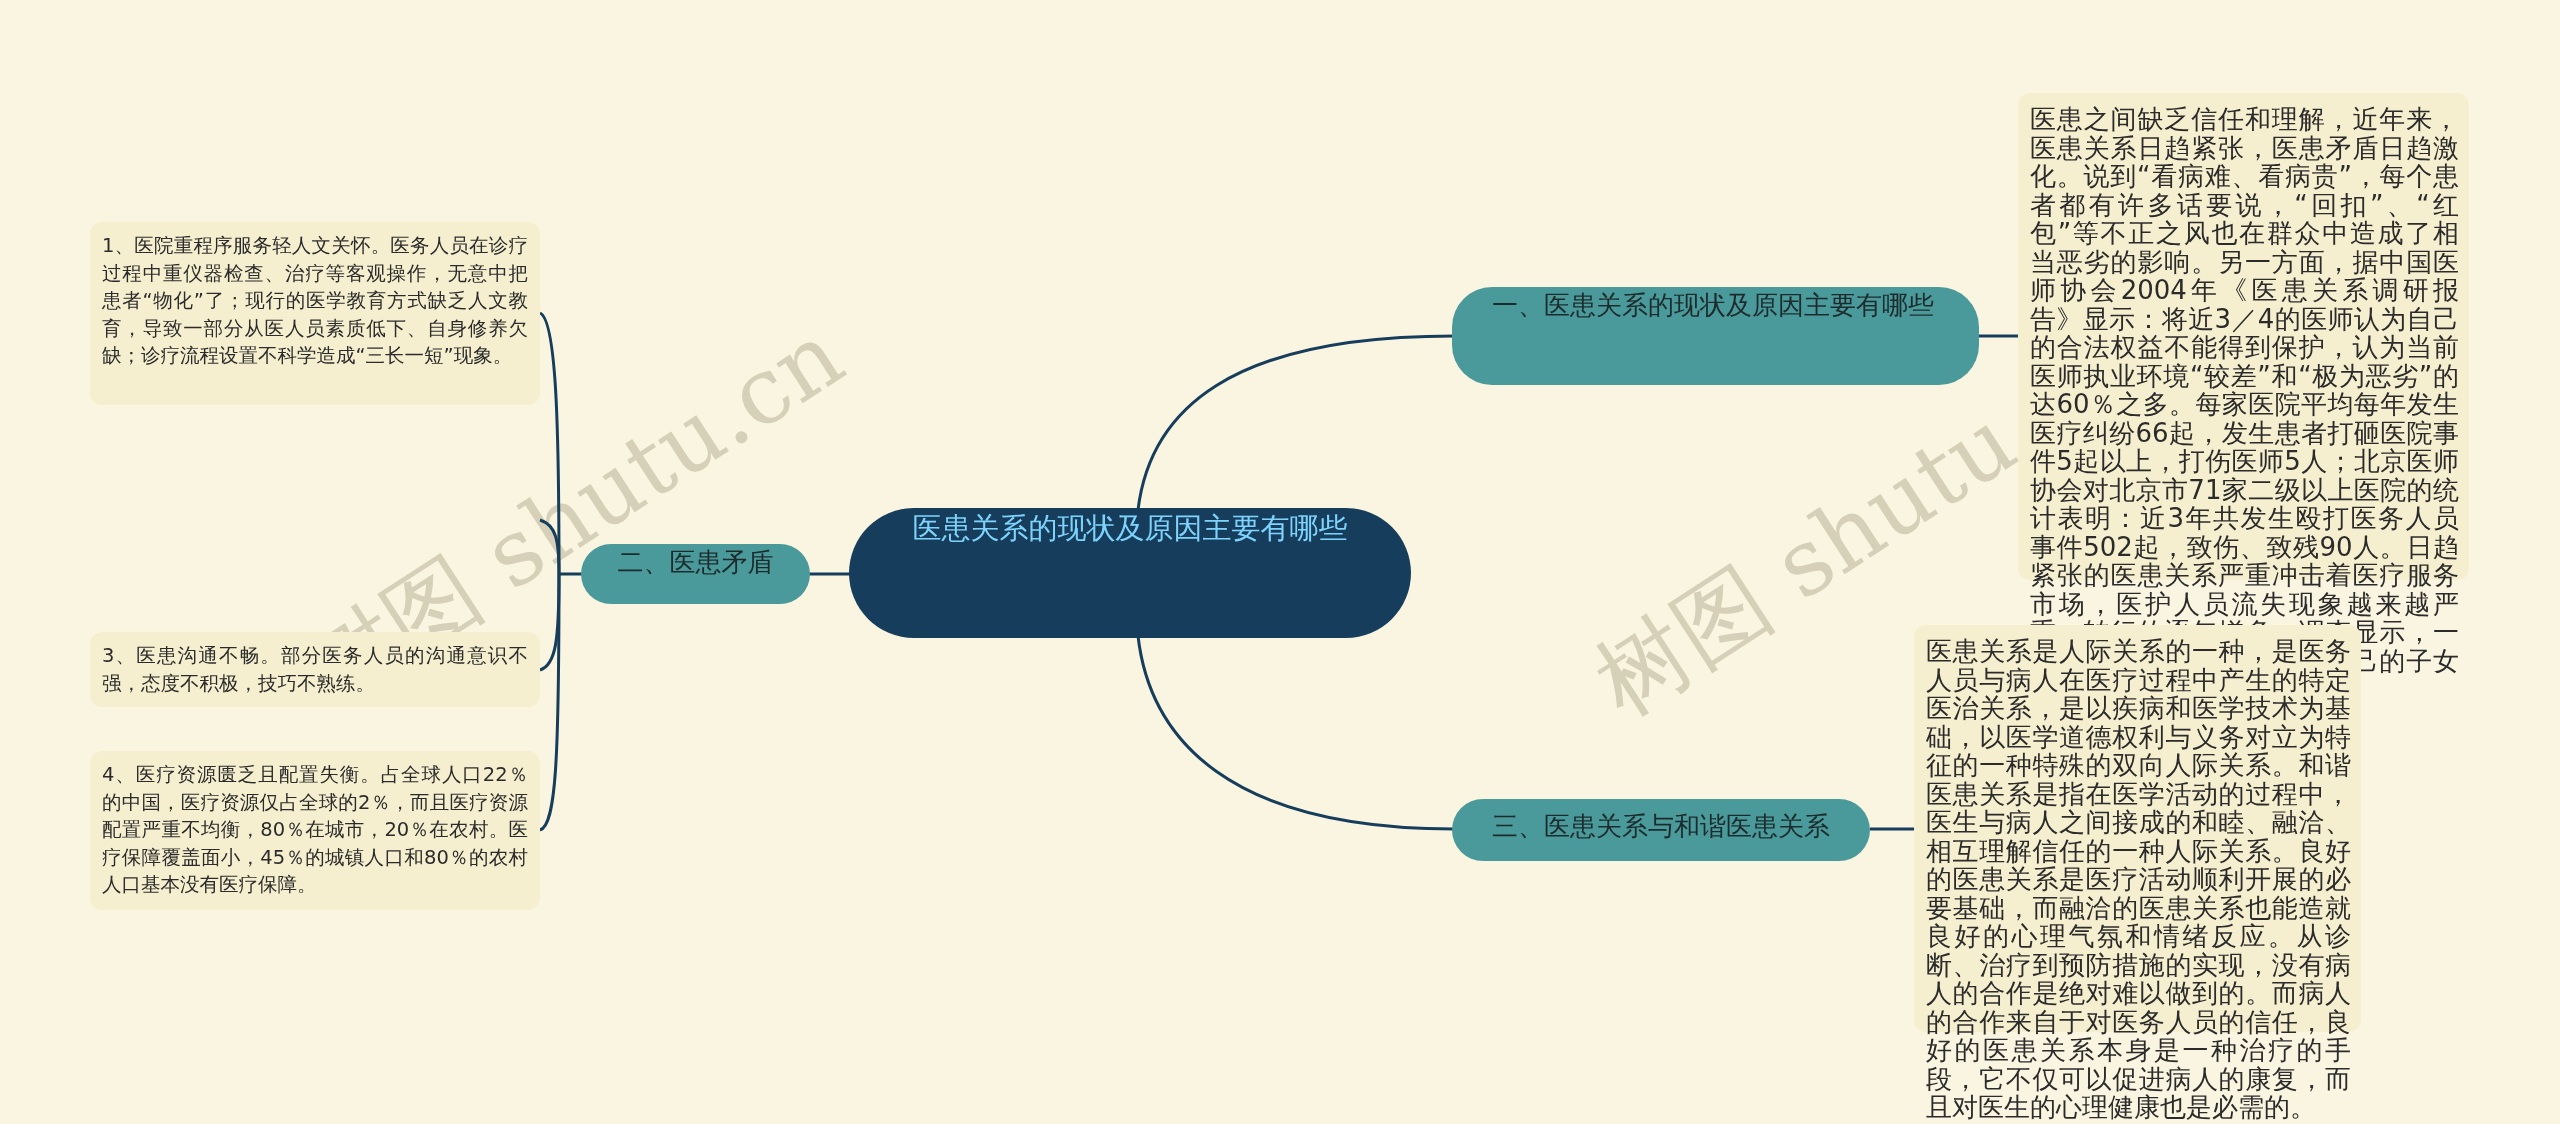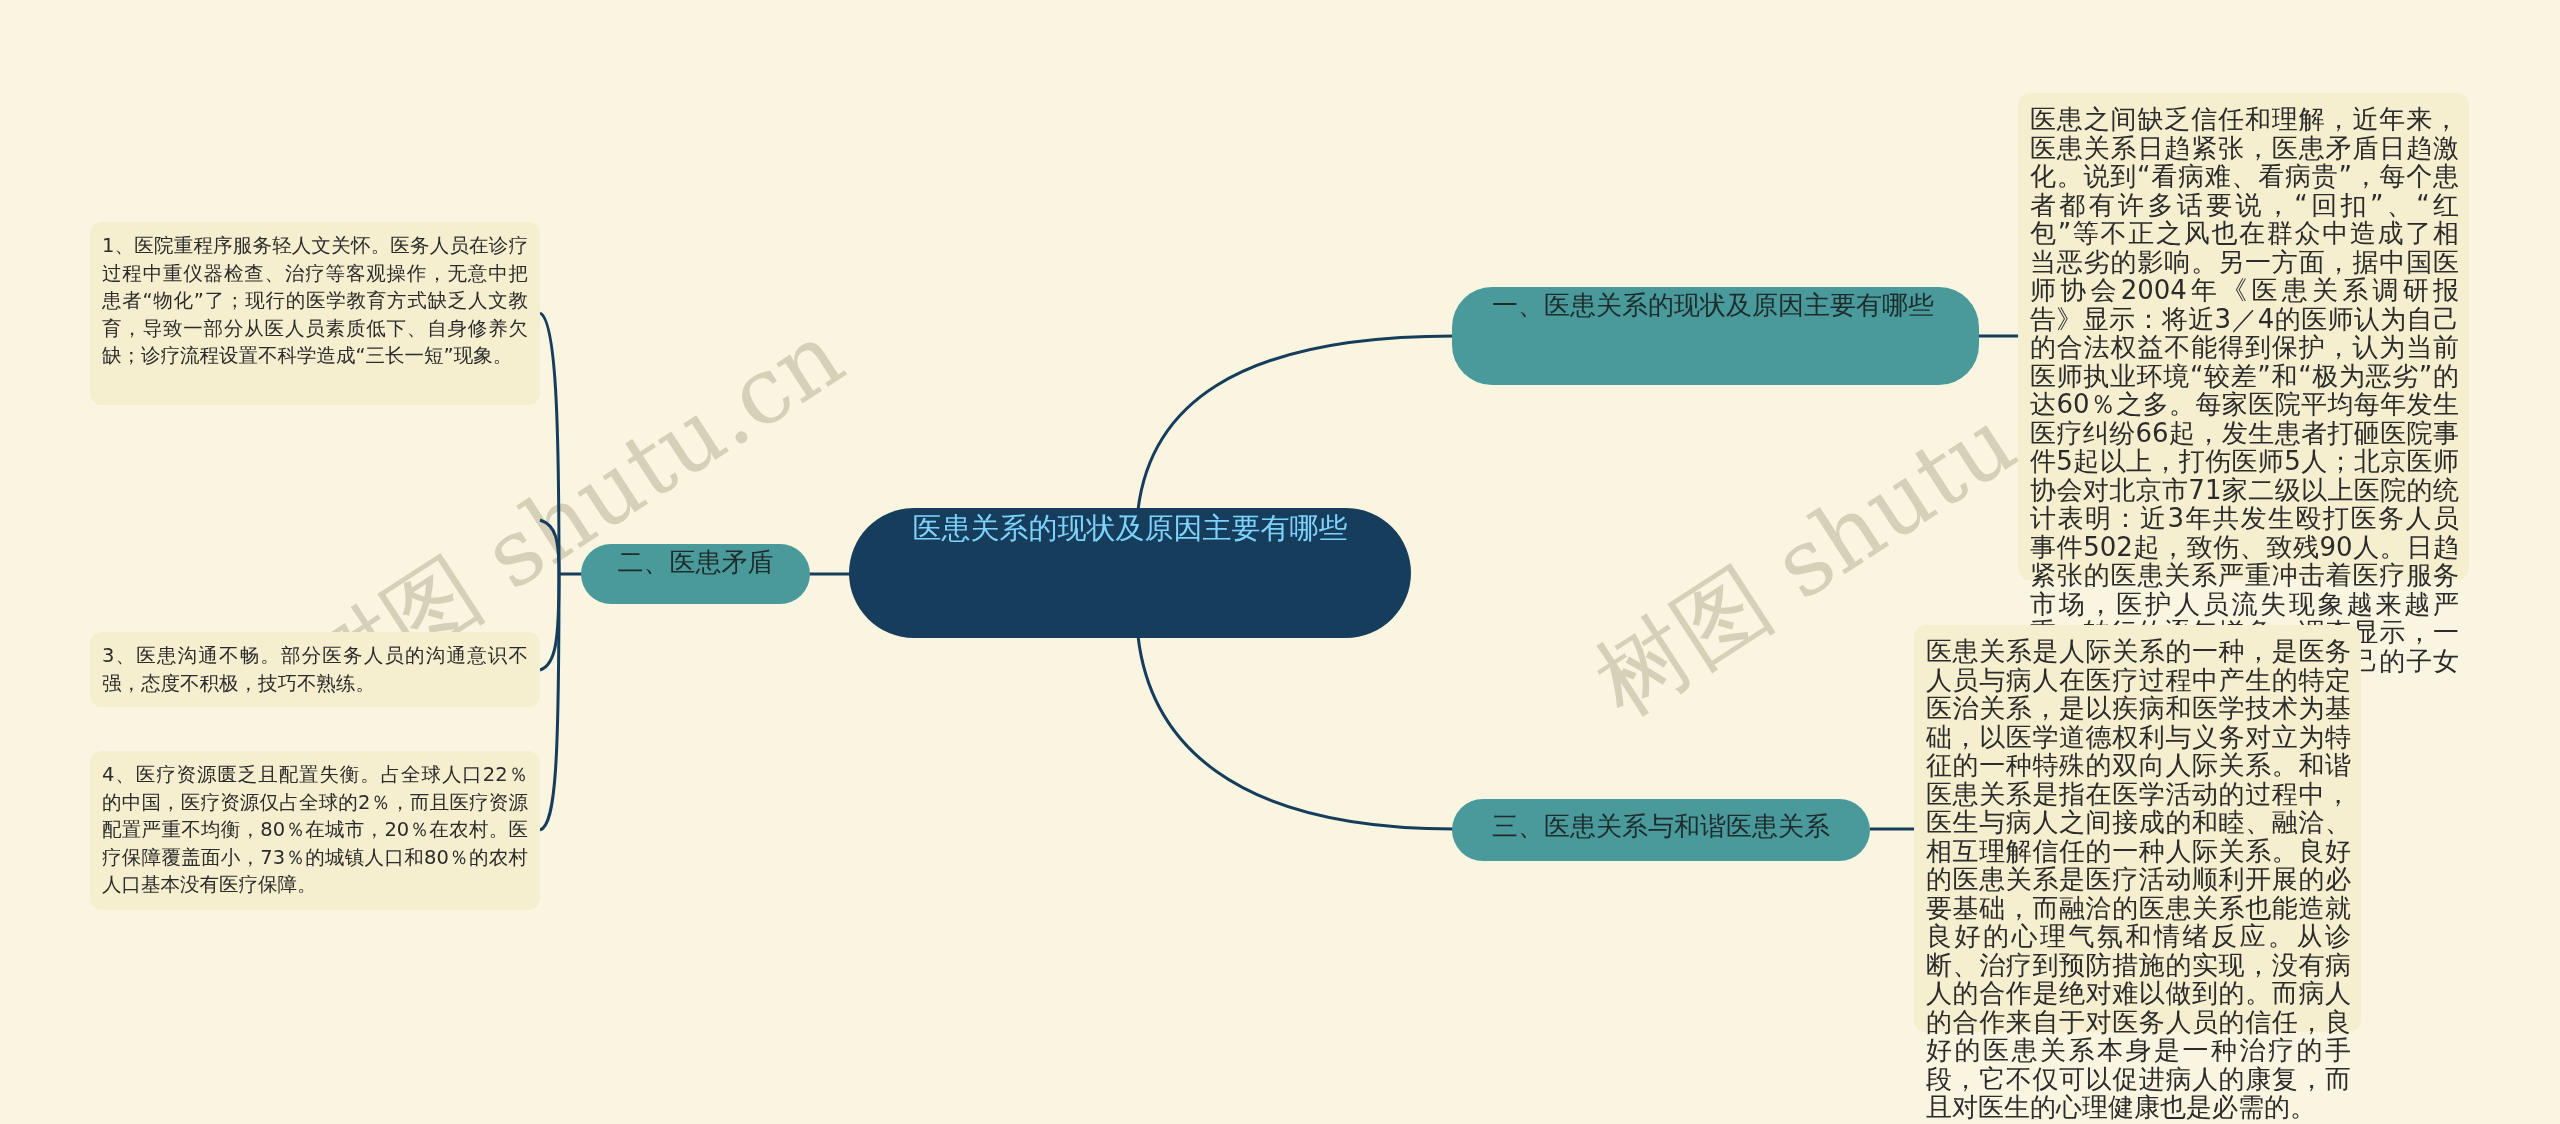--- a/index.html
+++ b/index.html
@@ -79,21 +79,21 @@
     <span>三、医患关系与和谐医患关系</span>
   </div>
 
   <div class="leaf" style="left:90px; top:222px; width:450px; height:183px;">
     <span>1、医院重程序服务轻人文关怀。医务人员在诊疗过程中重仪器检查、治疗等客观操作，无意中把患者“物化”了；现行的医学教育方式缺乏人文教育，导致一部分从医人员素质低下、自身修养欠缺；诊疗流程设置不科学造成“三长一短”现象。</span>
   </div>
   <div class="leaf" style="left:90px; top:632px; width:450px; height:75px;">
     <span>3、医患沟通不畅。部分医务人员的沟通意识不强，态度不积极，技巧不熟练。</span>
   </div>
   <div class="leaf" style="left:90px; top:751px; width:450px; height:159px;">
-    <span>4、医疗资源匮乏且配置失衡。占全球人口22％的中国，医疗资源仅占全球的2％，而且医疗资源配置严重不均衡，80％在城市，20％在农村。医疗保障覆盖面小，73％的城镇人口和80％的农村人口基本没有医疗保障。</span>
+    <span>4、医疗资源匮乏且配置失衡。占全球人口22％的中国，医疗资源仅占全球的2％，而且医疗资源配置严重不均衡，80％在城市，20％在农村。医疗保障覆盖面小，45％的城镇人口和80％的农村人口基本没有医疗保障。</span>
   </div>
 
   <div class="leaf right" style="left:2018px; top:93px; width:451px; height:487px;">
     <span>医患之间缺乏信任和理解，近年来，医患关系日趋紧张，医患矛盾日趋激化。说到“看病难、看病贵”，每个患者都有许多话要说，“回扣”、“红包”等不正之风也在群众中造成了相当恶劣的影响。另一方面，据中国医师协会2004年《医患关系调研报告》显示：将近3／4的医师认为自己的合法权益不能得到保护，认为当前医师执业环境“较差”和“极为恶劣”的达60％之多。每家医院平均每年发生医疗纠纷66起，发生患者打砸医院事件5起以上，打伤医师5人；北京医师协会对北京市71家二级以上医院的统计表明：近3年共发生殴打医务人员事件502起，致伤、致残90人。日趋紧张的医患关系严重冲击着医疗服务市场，医护人员流失现象越来越严重，转行的逐年增多。调查显示，一半以上的医务人员不愿让自己的子女报考医学院校。</span>
   </div>
 
   <div class="leaf right" style="left:1914px; top:625px; width:447px; height:407px;">
     <span>医患关系是人际关系的一种，是医务人员与病人在医疗过程中产生的特定医治关系，是以疾病和医学技术为基础，以医学道德权利与义务对立为特征的一种特殊的双向人际关系。和谐医患关系是指在医学活动的过程中，医生与病人之间接成的和睦、融洽、相互理解信任的一种人际关系。良好的医患关系是医疗活动顺利开展的必要基础，而融洽的医患关系也能造就良好的心理气氛和情绪反应。从诊断、治疗到预防措施的实现，没有病人的合作是绝对难以做到的。而病人的合作来自于对医务人员的信任，良好的医患关系本身是一种治疗的手段，它不仅可以促进病人的康复，而且对医生的心理健康也是必需的。</span>
   </div>
 

